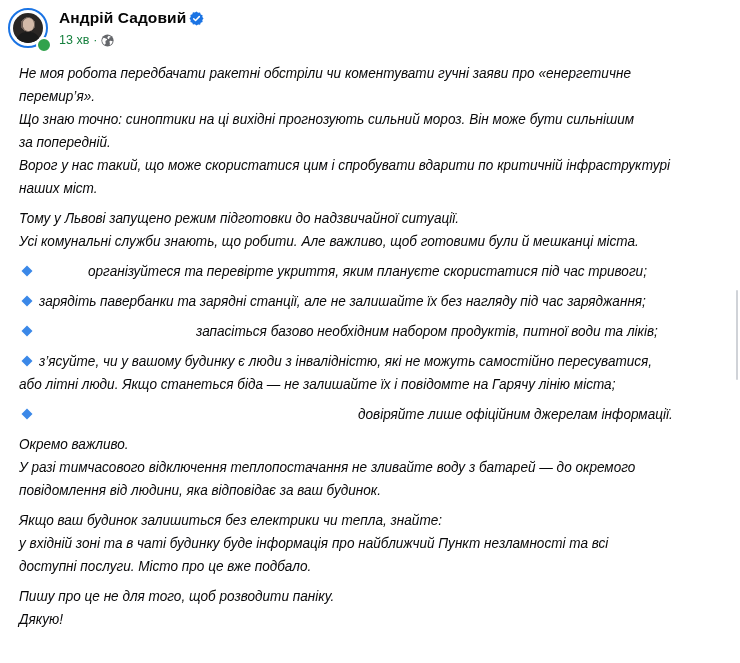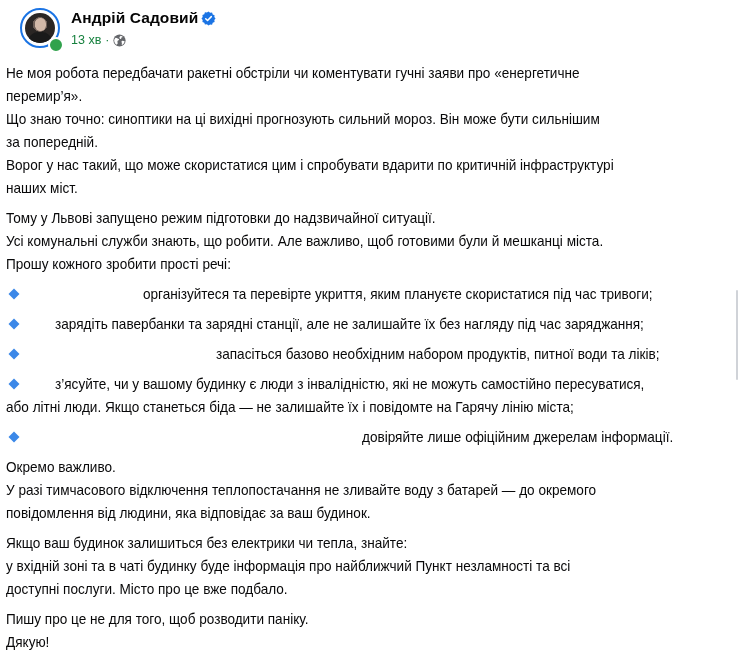--- a/index.html
+++ b/index.html
@@ -1,18 +1,18 @@
 <!DOCTYPE html>
 <html><head>
 <meta charset="utf-8">
 <style>
   html, body { margin: 0; padding: 0; background: #ffffff; }
   body { width: 740px; height: 663px; overflow: hidden; position: relative;
          font-family: "Liberation Sans", "DejaVu Sans", sans-serif; color: #080809; }
-  .header { position: absolute; left: 12px; top: 0; width: 672px; height: 56px; }
+  .header { position: absolute; left: 0; top: 0; width: 672px; height: 56px; }
   .avatar-ring { position: absolute; left: 8px; top: 8px; width: 40px; height: 40px;
                  border-radius: 50%; border: 2px solid #1b74e4; box-sizing: border-box; background:#fff; }
   .avatar { position: absolute; left: 3px; top: 3px; width: 30px; height: 30px; border-radius: 50%;
             background: radial-gradient(circle at 50% 38%, #c9b5a8 0 22%, #6f6058 23% 30%, #2a2624 31% 100%);
             overflow: hidden; }
   .avatar .face { position:absolute; left:10px; top:5px; width:11px; height:13px; border-radius:45%;
                   background:#d2b9a8; }
   .avatar .body { position:absolute; left:3px; top:19px; width:24px; height:14px; border-radius:10px 10px 0 0;
                   background:#1a1a1a; }
   .online-dot { position: absolute; left: 36px; top: 37px; width: 12px; height: 12px; border-radius: 50%;
@@ -20,21 +20,21 @@
   .name { position: absolute; left: 59px; top: 9px; font-size: 15.5px; font-weight: 700; color: #050505;
           letter-spacing: 0.1px; white-space: nowrap; }
   .verified { position: absolute; left: 189px; top: 11px; width: 15px; height: 15px; }
   .meta { position: absolute; left: 59px; top: 33px; font-size: 12.5px; color: #15803d; white-space: nowrap;
           display: flex; align-items: center; }
   .meta .dot { margin: 0 4px; }
   .globe { width: 13px; height: 13px; display: inline-block; }
   .content { position: absolute; left: 6px; top: 61px; width: 700px; font-size: 15px; line-height: 23px;
              color: #080809; }
   .line { white-space: nowrap; display: block; height: 23px; transform-origin: left center; }
-  .para { margin: 0 0 7px 0; }
+  .para { margin: 0 0 7px 13px; font-style: italic; }
   .bullet-line { display: flex; align-items: center; white-space: nowrap; height: 23px; justify-content: space-between; }
   .diamond { width: 12px; height: 12px; margin: 0 6px 0 2px; flex: 0 0 auto; }
   .scrollbar { position: absolute; left: 736px; top: 290px; width: 2px; height: 90px; background: #d0d3d8; border-radius: 1px; }
   .sq { display:inline-block; transform: scaleX(0.905); transform-origin: left center; }
 </style>
 </head>
 <body>
 
 <div class="header">
   <div class="avatar-ring">
@@ -68,21 +68,20 @@
     <span class="line"><span class="sq">перемир’я».</span></span>
     <span class="line"><span class="sq">Що знаю точно: синоптики на ці вихідні прогнозують сильний мороз. Він може бути сильнішим</span></span>
     <span class="line"><span class="sq">за попередній.</span></span>
     <span class="line"><span class="sq">Ворог у нас такий, що може скористатися цим і спробувати вдарити по критичній інфраструктурі</span></span>
     <span class="line"><span class="sq">наших міст.</span></span>
   </div>
 
   <div class="para">
     <span class="line"><span class="sq">Тому у Львові запущено режим підготовки до надзвичайної ситуації.</span></span>
     <span class="line"><span class="sq">Усі комунальні служби знають, що робити. Але важливо, щоб готовими були й мешканці міста.</span></span>
-    <span class="line"><span class="sq">Прошу кожного зробити прості речі:</span></span>
   </div>
 
   <div class="para">
     <div class="bullet-line">
       <svg class="diamond" viewBox="0 0 12 12">
           <path d="M6 0.5L11.5 6 6 11.5 0.5 6z" fill="#3b88e8"></path>
         </svg>
       <span class="sq">організуйтеся та перевірте укриття, яким плануєте скористатися під час тривоги;</span>
     </div>
   </div>

